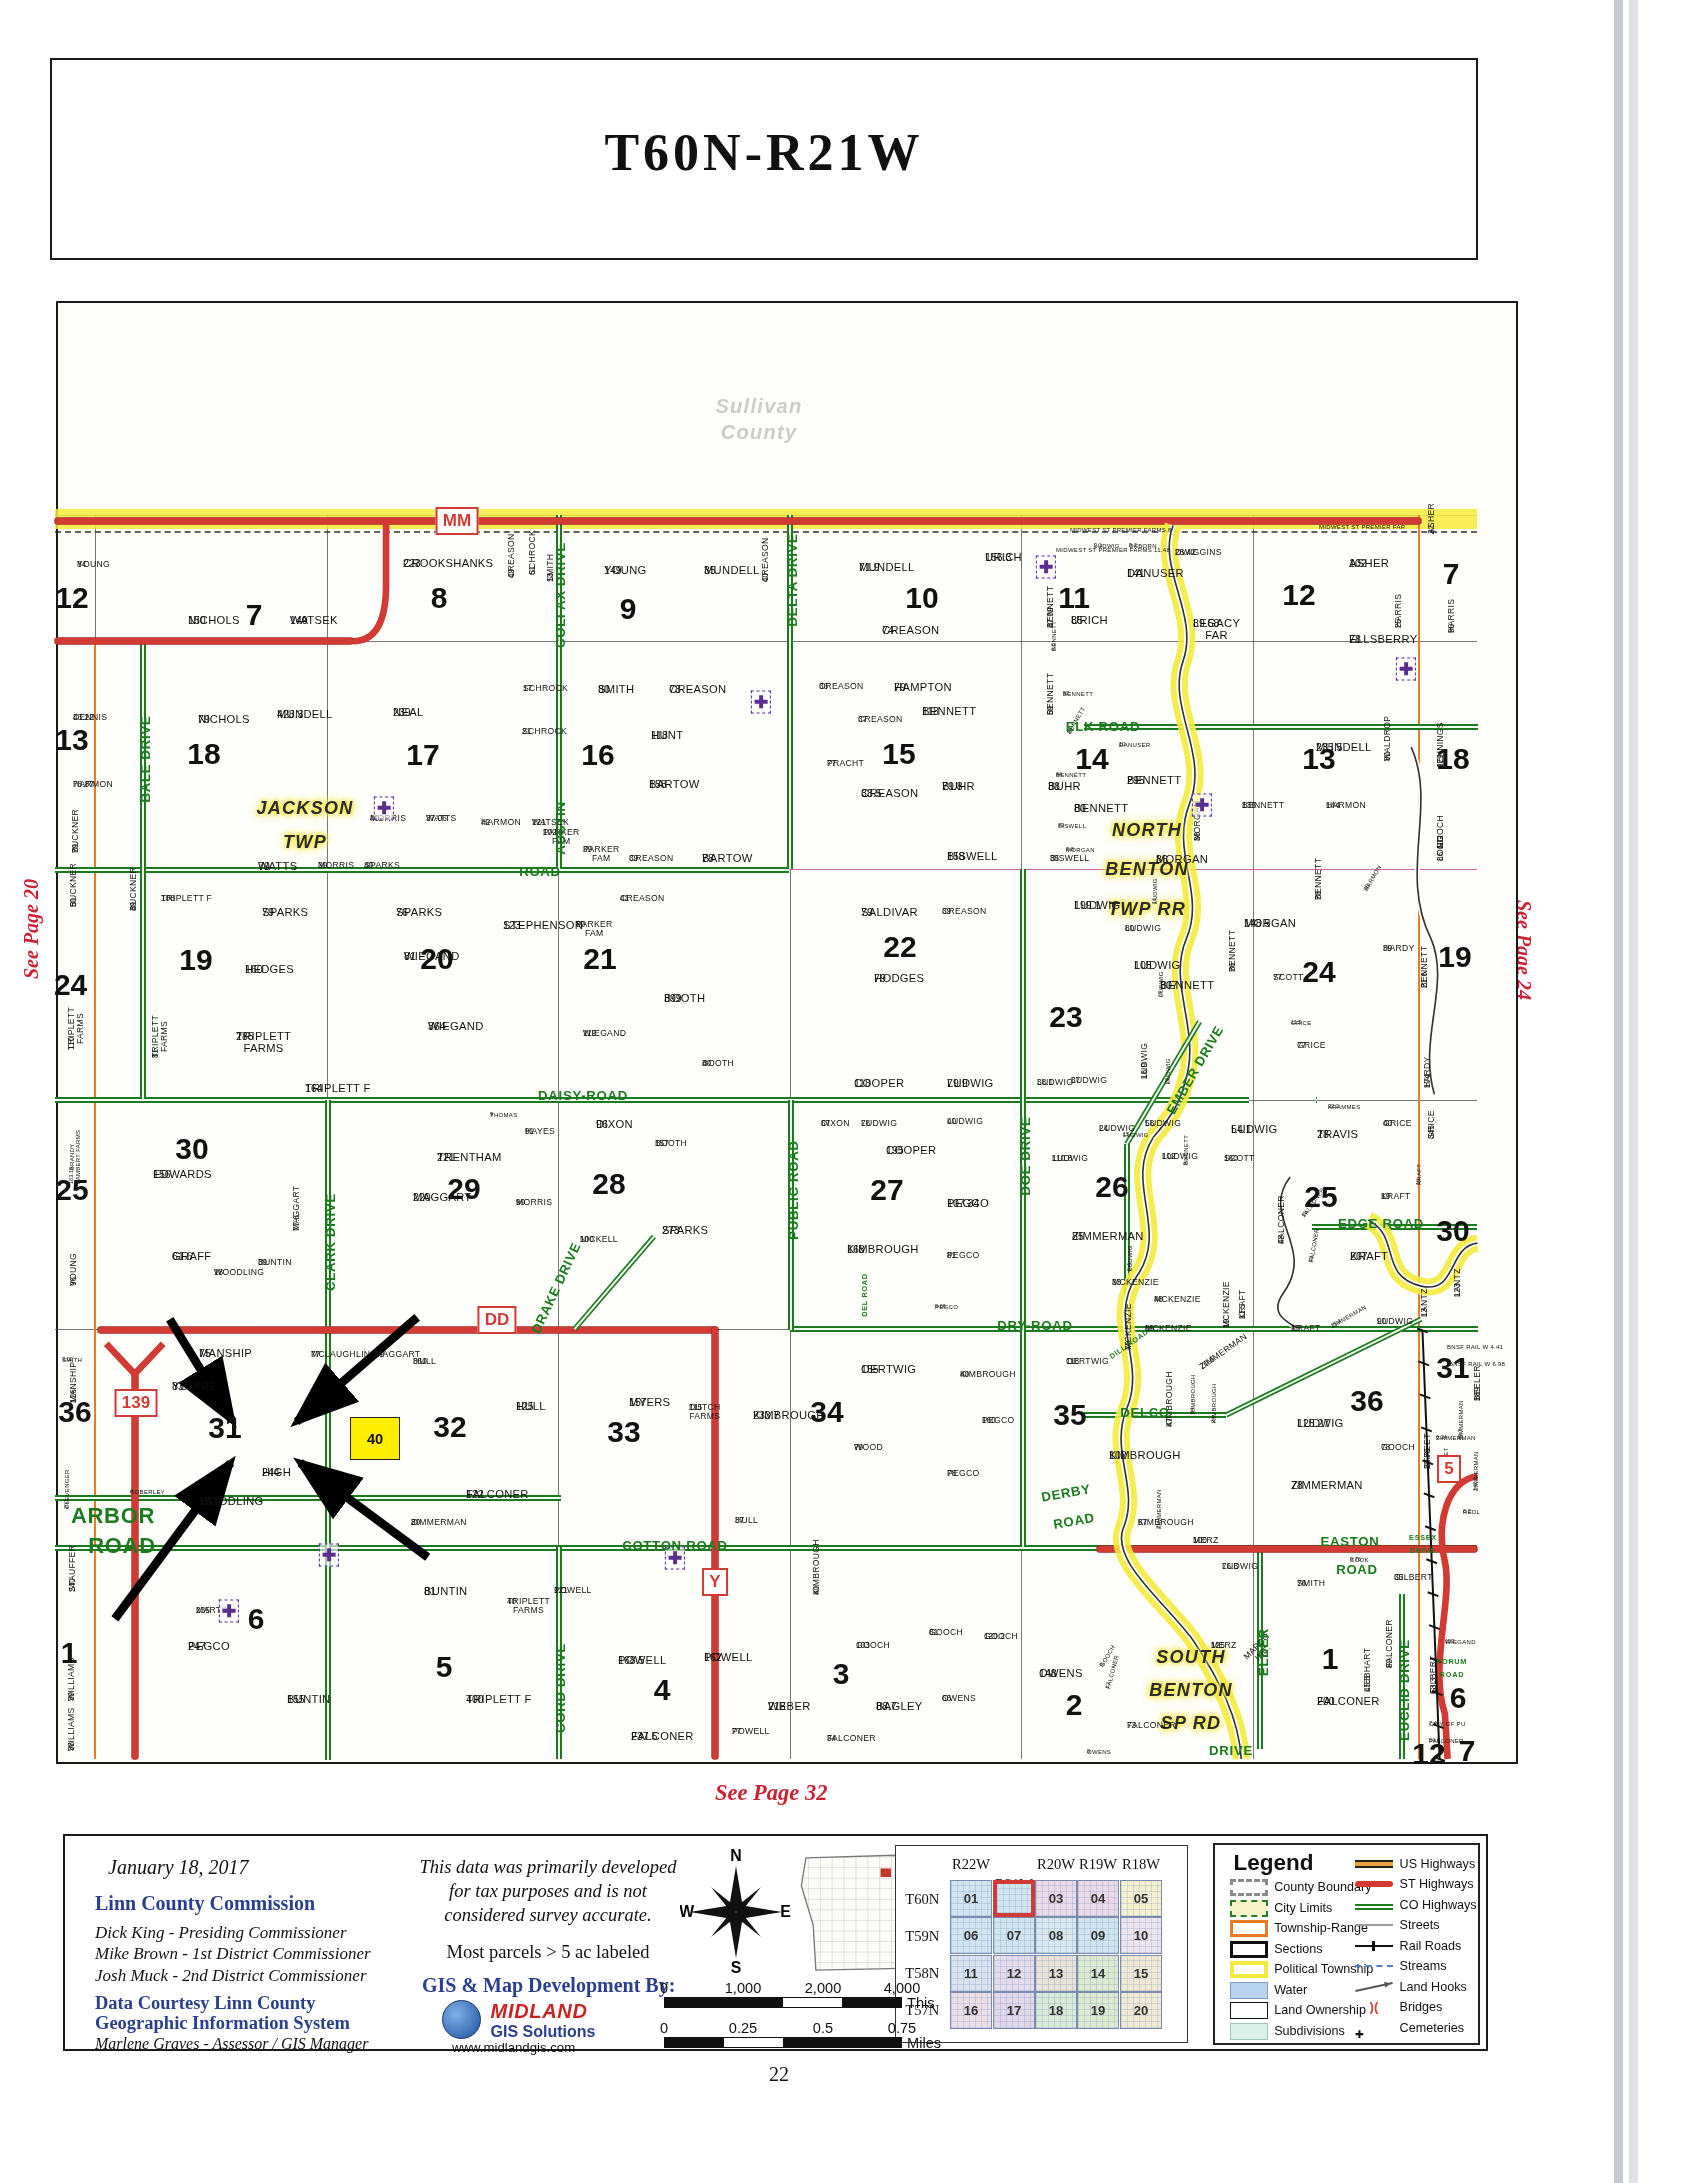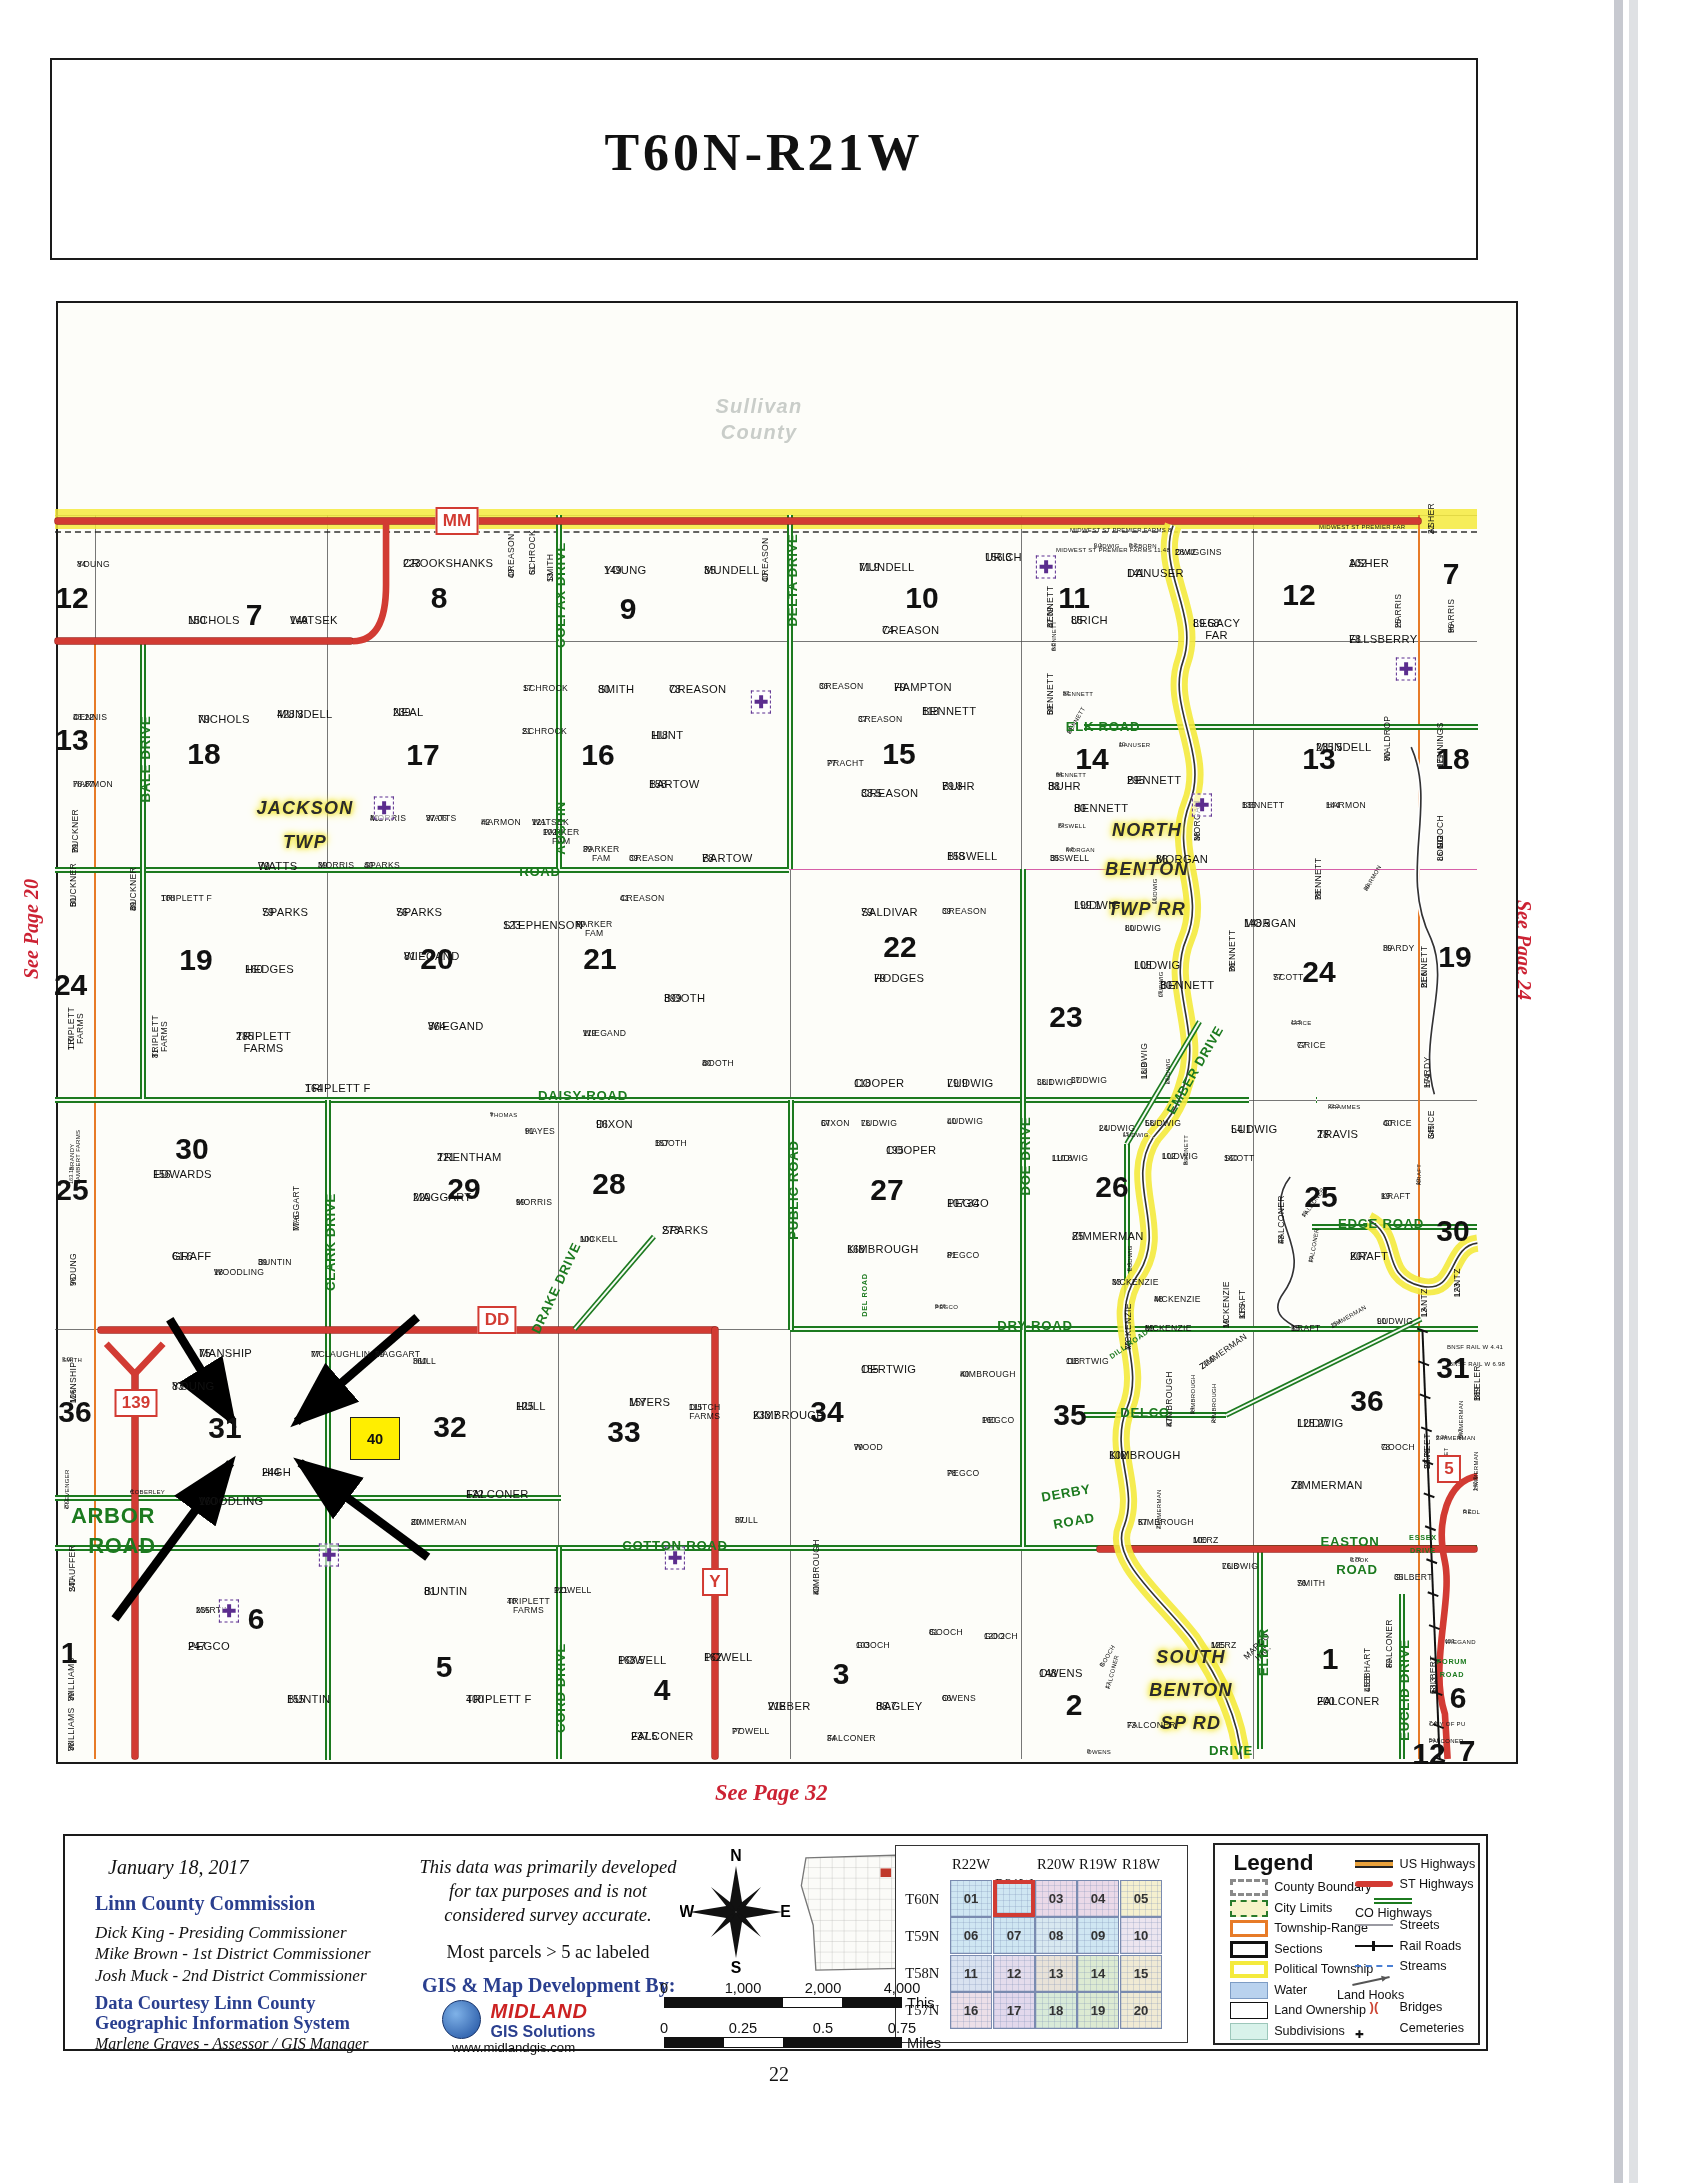--- a/index.html
+++ b/index.html
@@ -1508,37 +1508,37 @@
           <span class="cap">Subdivisions</span>
         </div>
         <div class="lg-row" style="left: 140px; top: 12px;">
           <span class="ln ln-us"></span>
           <span class="cap">US Highways</span>
         </div>
         <div class="lg-row" style="left: 140px; top: 32px;">
           <span class="ln ln-st"></span>
           <span class="cap">ST Highways</span>
         </div>
-        <div class="lg-row" style="left: 140px; top: 53px; flex-direction: column;">
+        <div class="lg-row" style="left: 140px; top: 53px;">
           <span class="ln ln-co"></span>
           <span class="cap">CO Highways</span>
         </div>
         <div class="lg-row" style="left: 140px; top: 73px;">
           <span class="ln ln-street"></span>
           <span class="cap">Streets</span>
         </div>
         <div class="lg-row" style="left: 140px; top: 94px;">
           <span class="ln ln-rail"></span>
           <span class="cap">Rail Roads</span>
         </div>
         <div class="lg-row" style="left: 140px; top: 114px;">
           <span class="ln ln-stream"></span>
           <span class="cap">Streams</span>
         </div>
-        <div class="lg-row" style="left: 122px; top: 135px; flex-direction: column;">
+        <div class="lg-row" style="left: 140px; top: 135px;">
           <span class="ln ln-hook"></span>
           <span class="cap">Land Hooks</span>
         </div>
         <div class="lg-row" style="left: 140px; top: 155px;">
           <span class="ln ln-bridge">)(</span>
           <span class="cap">Bridges</span>
         </div>
         <div class="lg-row" style="left: 140px; top: 176px;">
           <span class="ln ln-cemetery"><span>✚</span></span>
           <span class="cap">Cemeteries</span>

